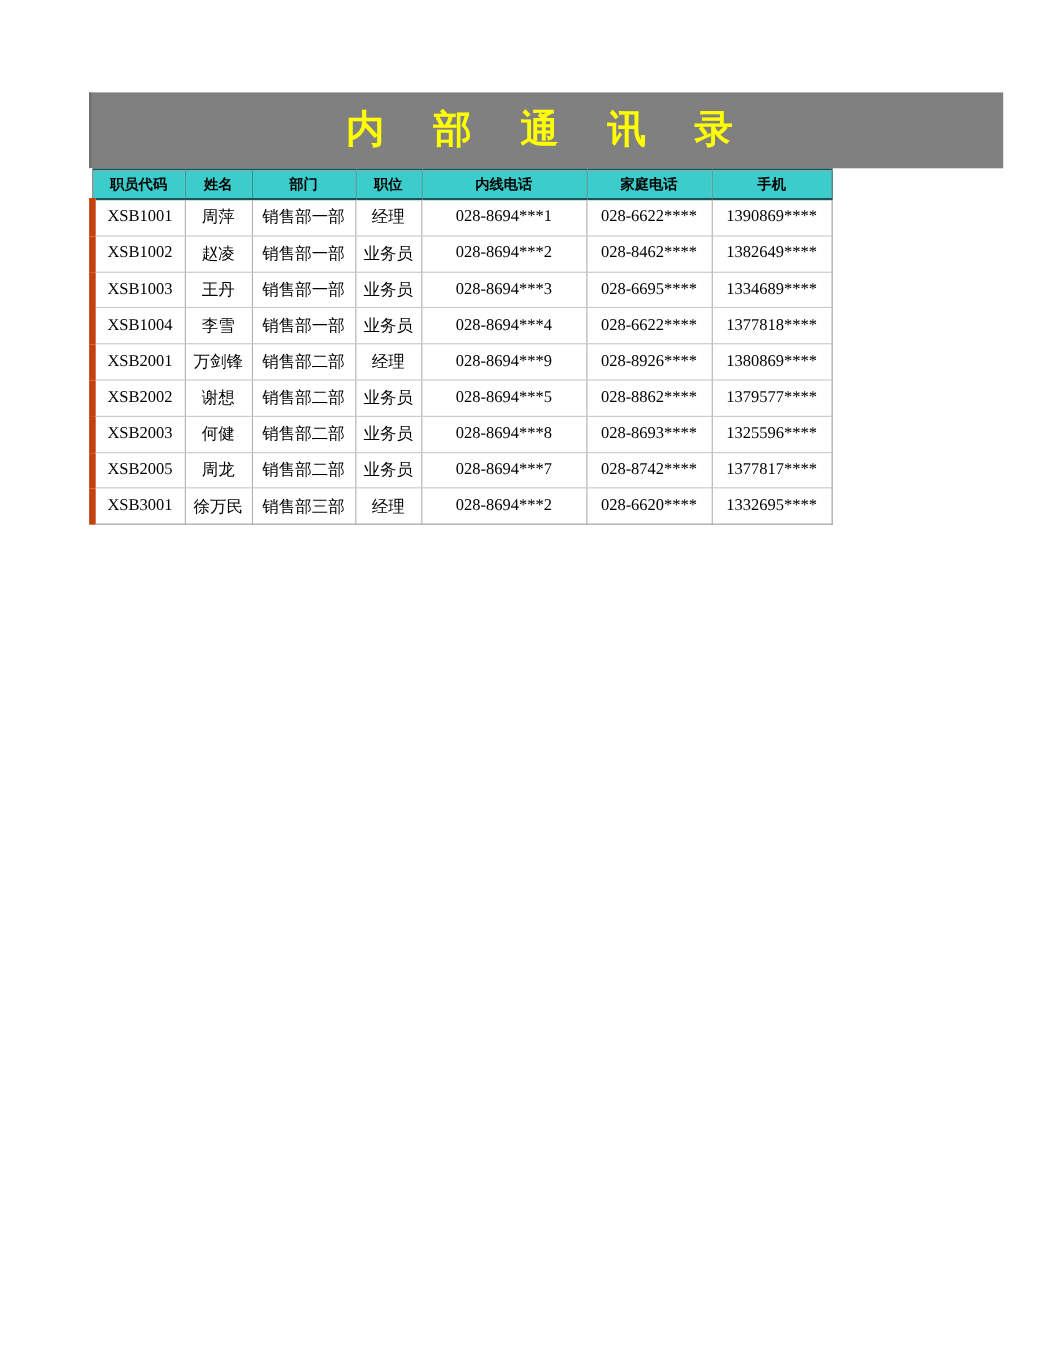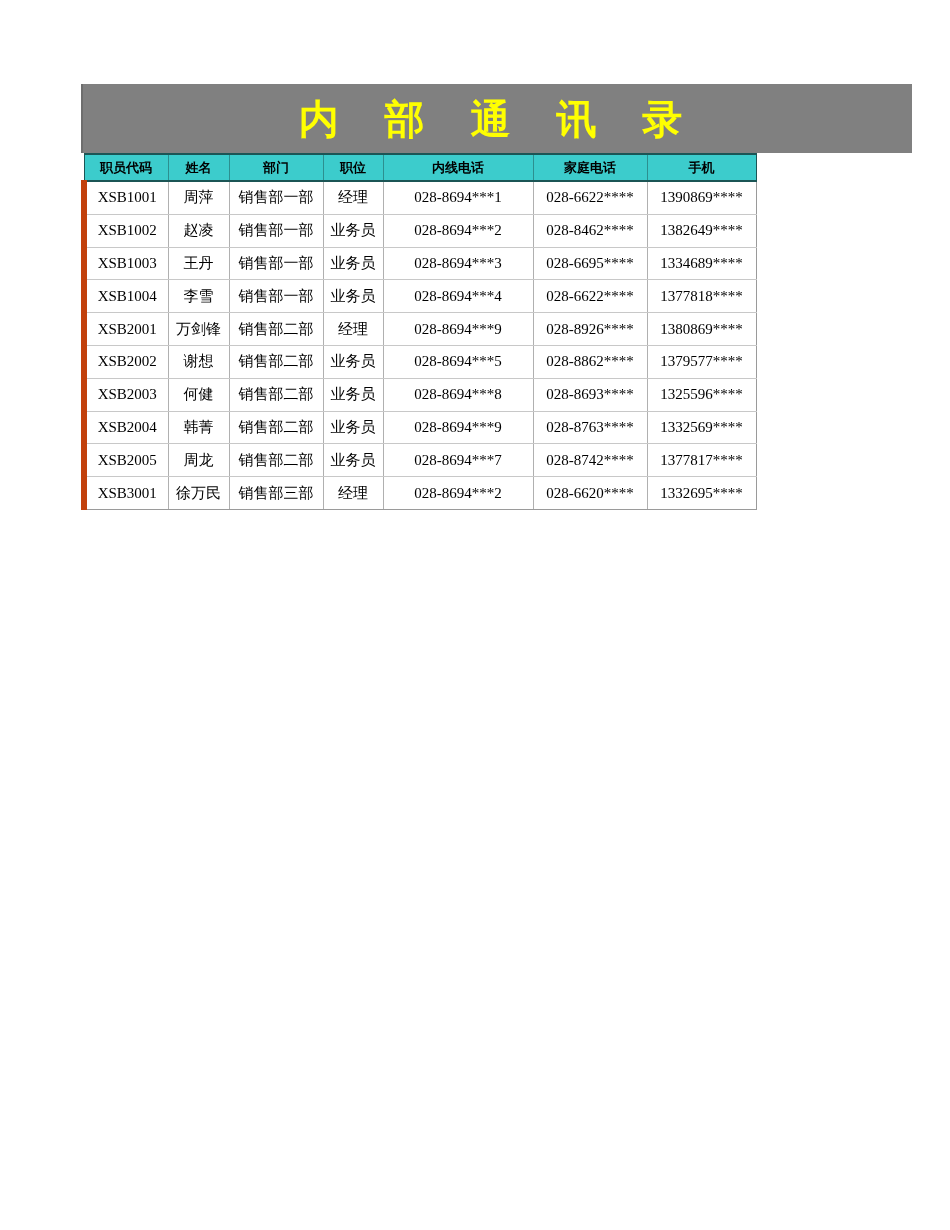--- a/index.html
+++ b/index.html
@@ -34,21 +34,21 @@
     left: 0;
     top: 0;
     bottom: 0;
     width: 2px;
     background: #6e6e6e;
   }
   #title-text {
     color: #ffff00;
     font-family: "DejaVu Sans", "Liberation Sans", sans-serif;
     font-weight: bold;
-    font-size: 40px;
+    font-size: 35px;
     letter-spacing: 16px;
     line-height: 1;
     padding-left: 16px;
     white-space: nowrap;
     text-align: center;
     transform: translateX(-6px);
   }
 
   
   #contact-table {
@@ -210,29 +210,20 @@
       <tr>
         <td>XSB2003</td>
         <td class="cn">何健</td>
         <td class="cn">销售部二部</td>
         <td class="cn">业务员</td>
         <td>028-8694***8</td>
         <td>028-8693****</td>
         <td>1325596****</td>
       </tr>
       <tr>
-        <td>XSB2004</td>
-        <td class="cn">韩菁</td>
-        <td class="cn">销售部二部</td>
-        <td class="cn">业务员</td>
-        <td>028-8694***9</td>
-        <td>028-8763****</td>
-        <td>1332569****</td>
-      </tr>
-      <tr>
         <td>XSB2005</td>
         <td class="cn">周龙</td>
         <td class="cn">销售部二部</td>
         <td class="cn">业务员</td>
         <td>028-8694***7</td>
         <td>028-8742****</td>
         <td>1377817****</td>
       </tr>
       <tr>
         <td>XSB3001</td>

